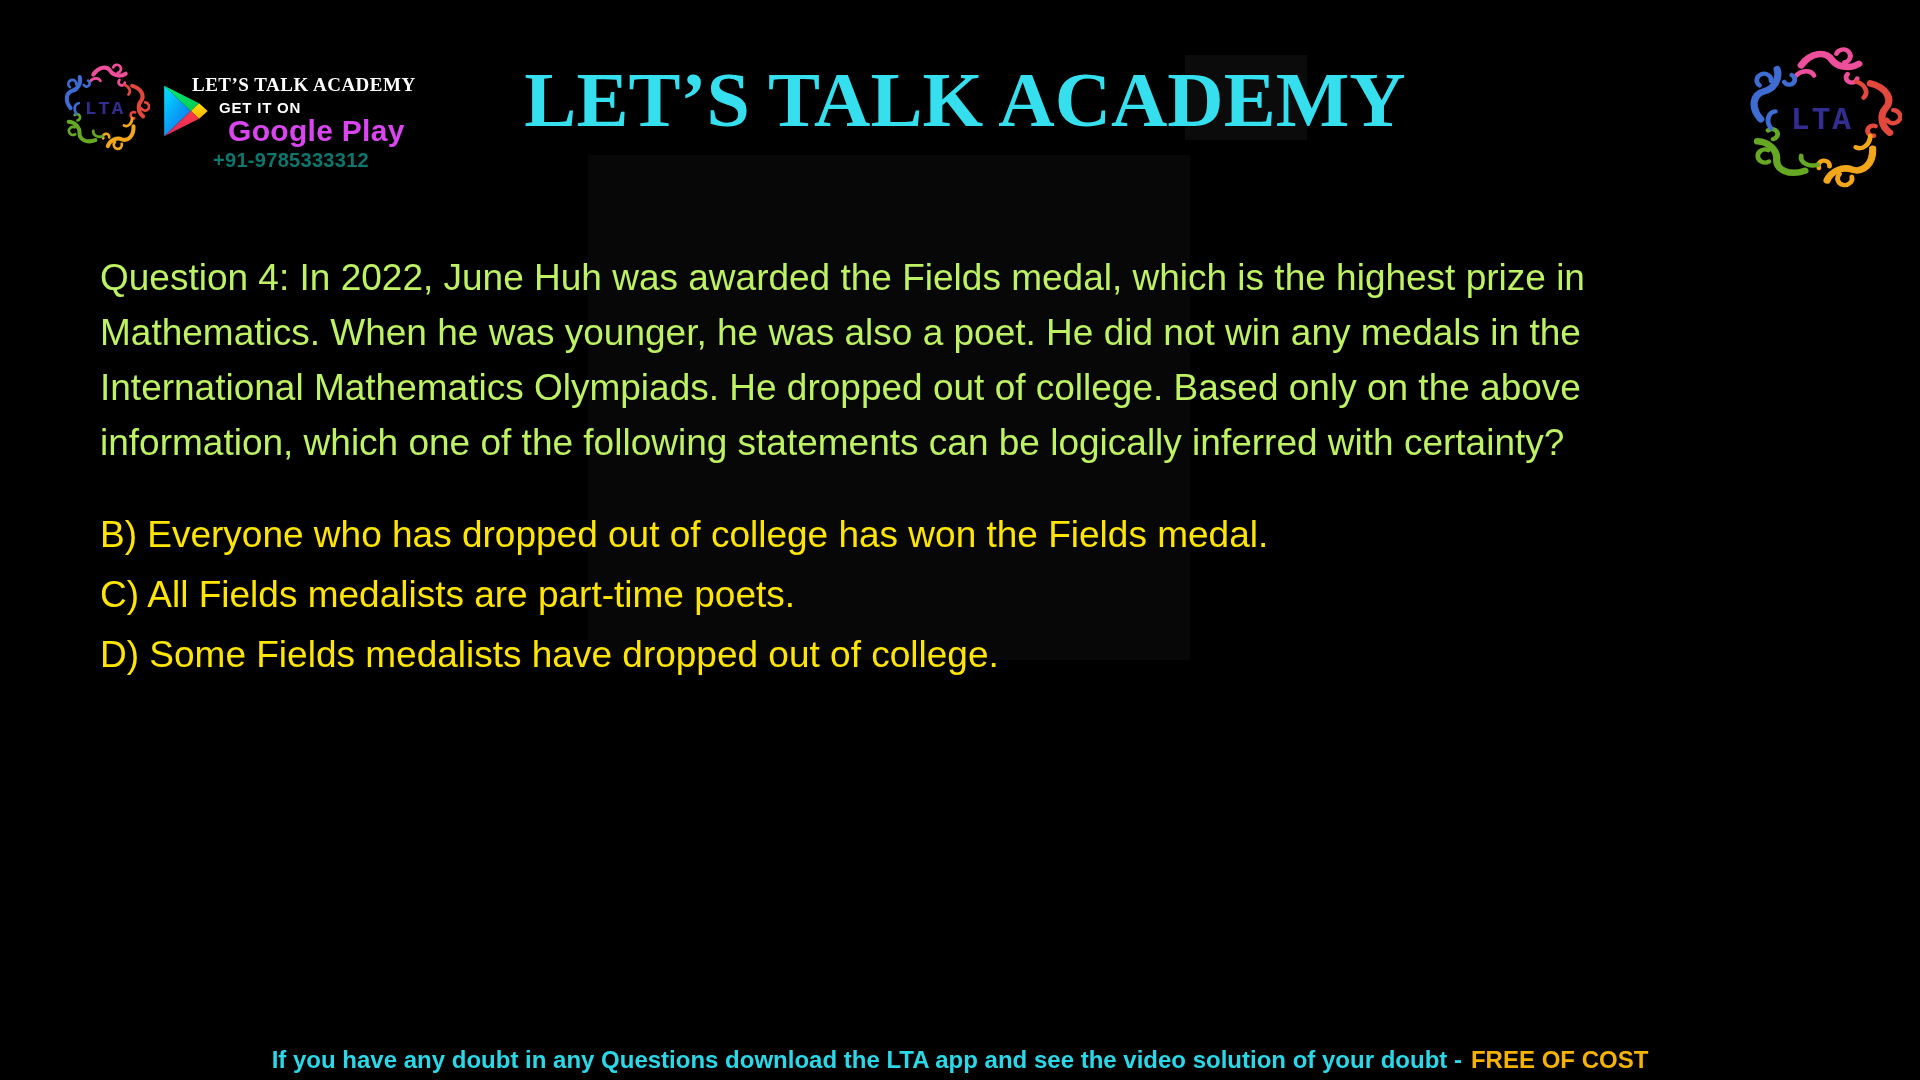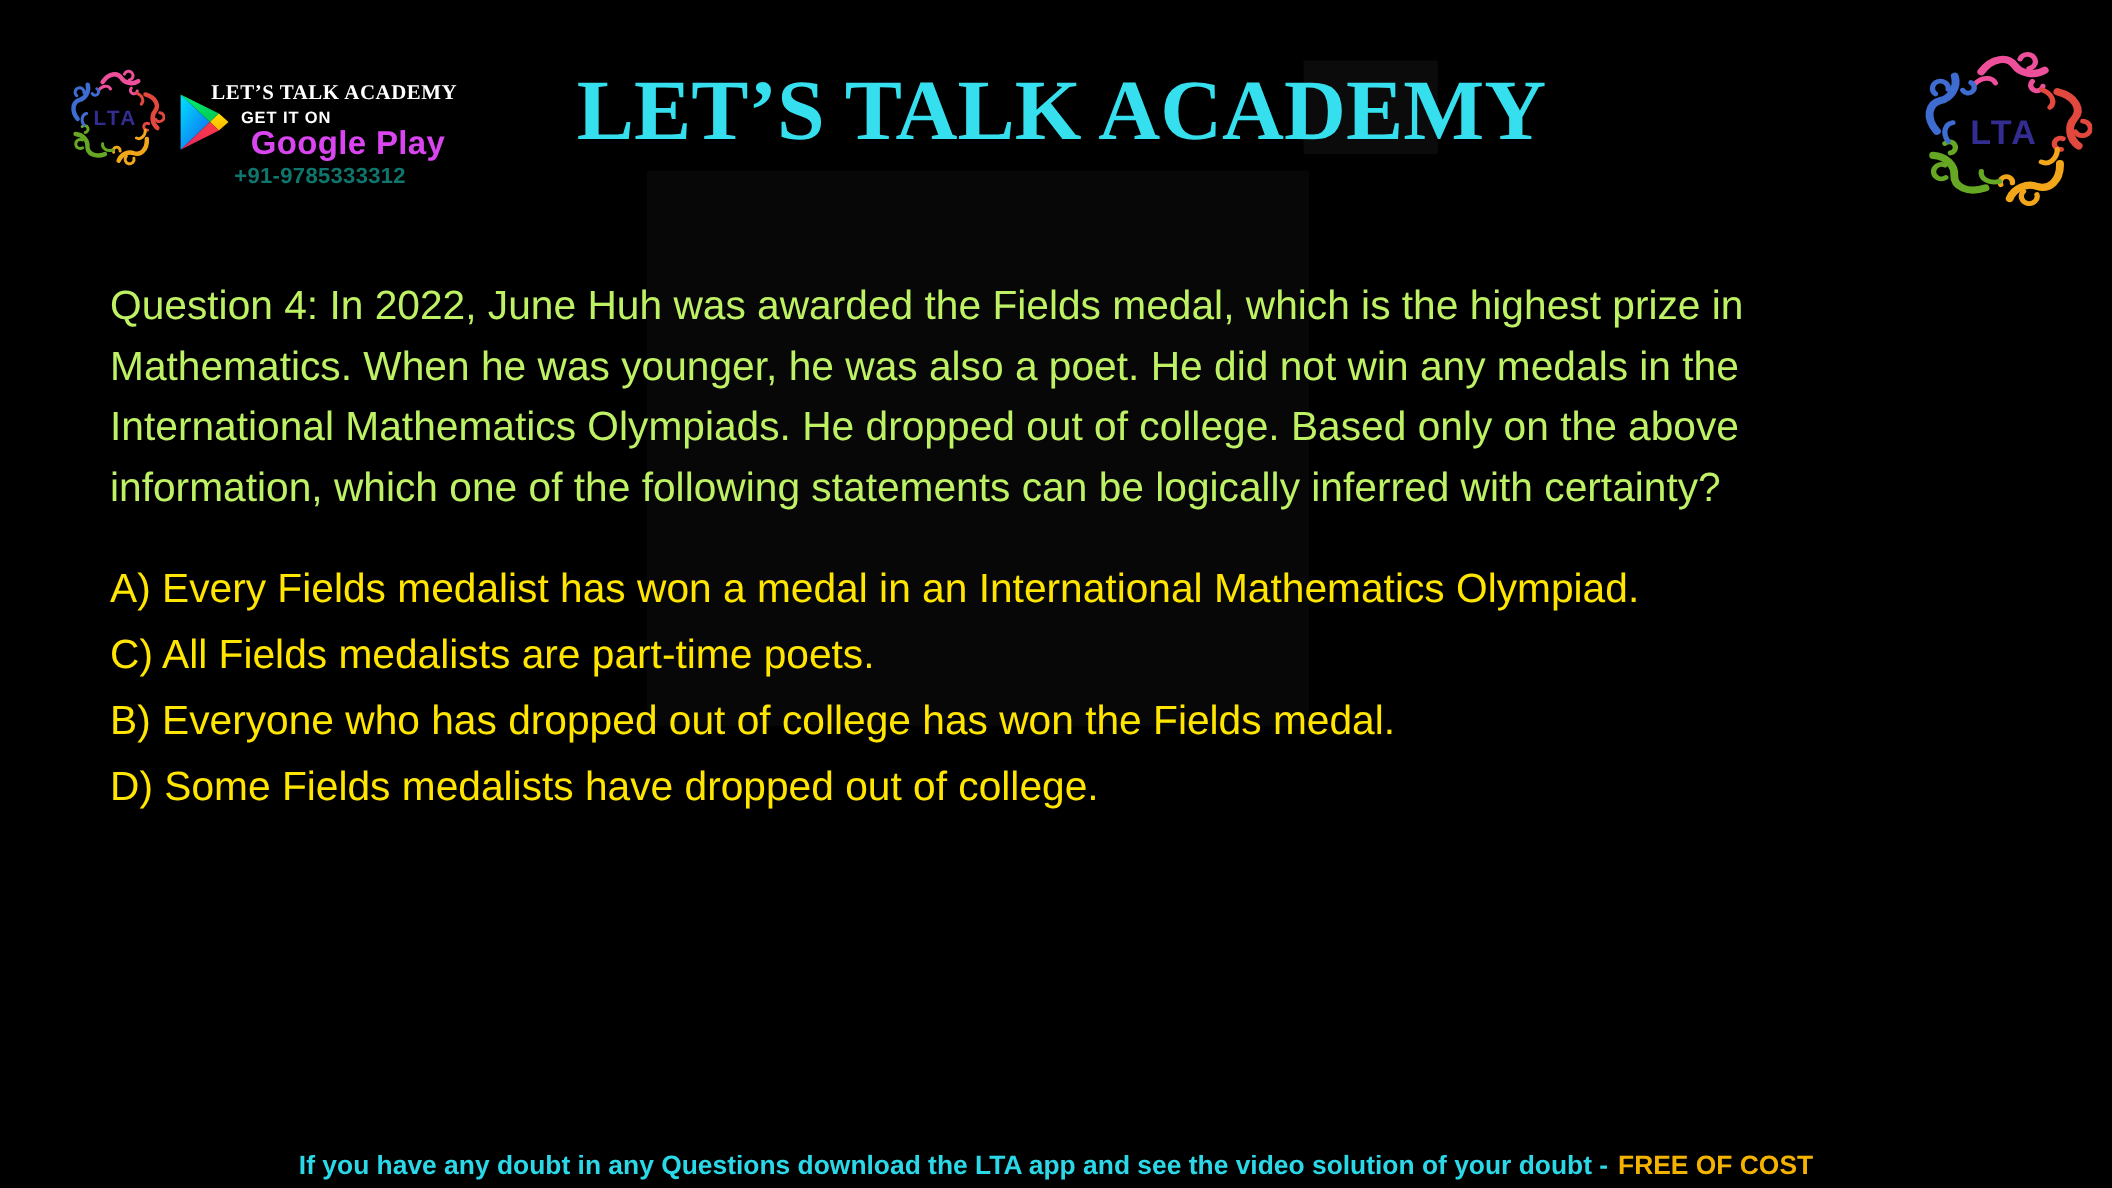--- a/index.html
+++ b/index.html
@@ -13,21 +13,21 @@
   .bg-panel { position: absolute; }
   #bg-panel-large { left: 588px; top: 155px; width: 602px; height: 505px; background: #070707; }
   #bg-panel-small { left: 1185px; top: 55px; width: 122px; height: 85px; background: #0b0b0b; }
 
   
   .lta-logo { position: absolute; }
   .lta-logo svg { position: absolute; inset: 0; width: 100%; height: 100%; }
   .lta-logo .monogram {
     position: absolute; inset: 0;
     display: flex; align-items: center; justify-content: center;
-    font-family: Liberation Sans, sans-serif;
+    font-family: Liberation Mono, monospace;
     font-weight: bold; color: #332d91; letter-spacing: 2px;
   }
   #logo-left  { left: 60px;  top: 62px; width: 90px;  height: 90px; }
   #logo-left .monogram { font-size: 19px; padding-top: 4px; }
   #logo-right { left: 1742px; top: 45px; width: 160px; height: 145px; }
   #logo-right .monogram { font-size: 31px; padding-top: 6px; }
 
   
   #play-badge { position: absolute; left: 150px; top: 68px; width: 270px; height: 110px; cursor: pointer; }
   #play-icon { position: absolute; left: 6px; top: 14px; width: 58px; height: 58px; }
@@ -152,21 +152,20 @@
 </div>
 
 <div id="question-block">
   <div class="q-line">Question 4: In 2022, June Huh was awarded the Fields medal, which is the highest prize in</div>
   <div class="q-line">Mathematics. When he was younger, he was also a poet. He did not win any medals in the</div>
   <div class="q-line">International Mathematics Olympiads. He dropped out of college. Based only on the above</div>
   <div class="q-line">information, which one of the following statements can be logically inferred with certainty?</div>
 </div>
 
 <div id="options-block">
-  <div class="option-line">A) Every Fields medalist has won a medal in an International Mathematics Olympiad.</div>
+  <div class="option-line">B) Everyone who has dropped out of college has won the Fields medal.</div>
   <div class="option-line">C) All Fields medalists are part-time poets.</div>
-  <div class="option-line">B) Everyone who has dropped out of college has won the Fields medal.</div>
   <div class="option-line">D) Some Fields medalists have dropped out of college.</div>
 </div>
 
 <div id="footer-banner">
   <span id="footer-message">If you have any doubt in any Questions download the LTA app and see the video solution of your doubt -</span><span id="footer-highlight">FREE OF COST</span>
 </div>
 
 </body></html>

